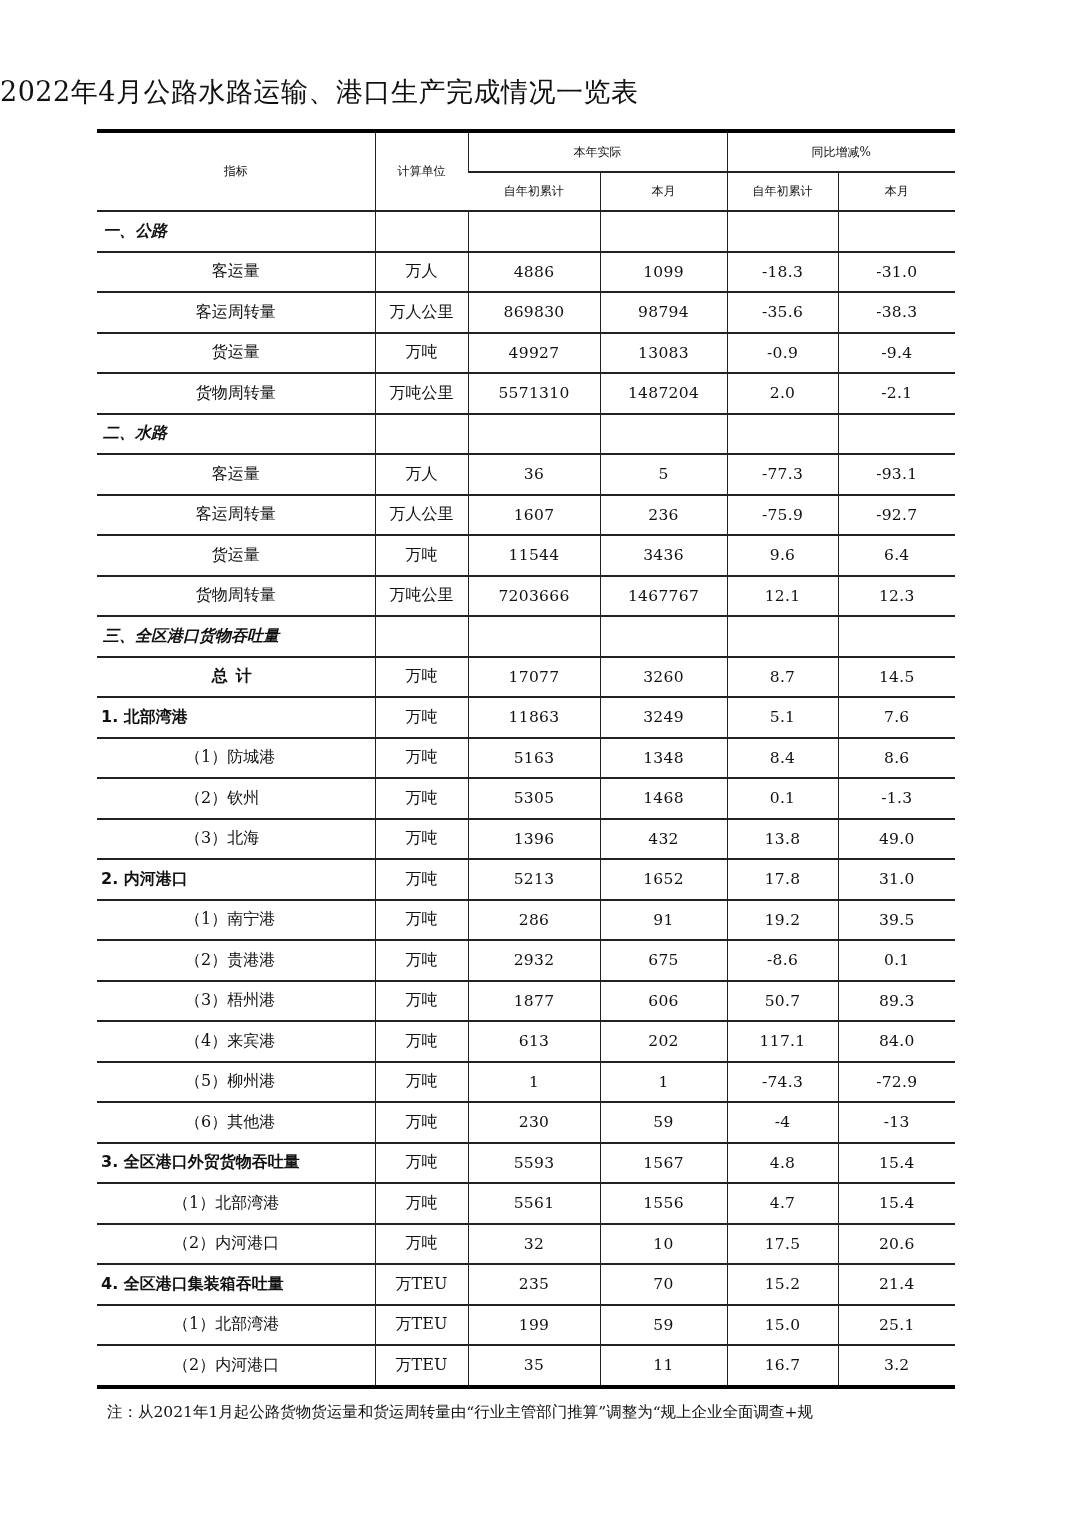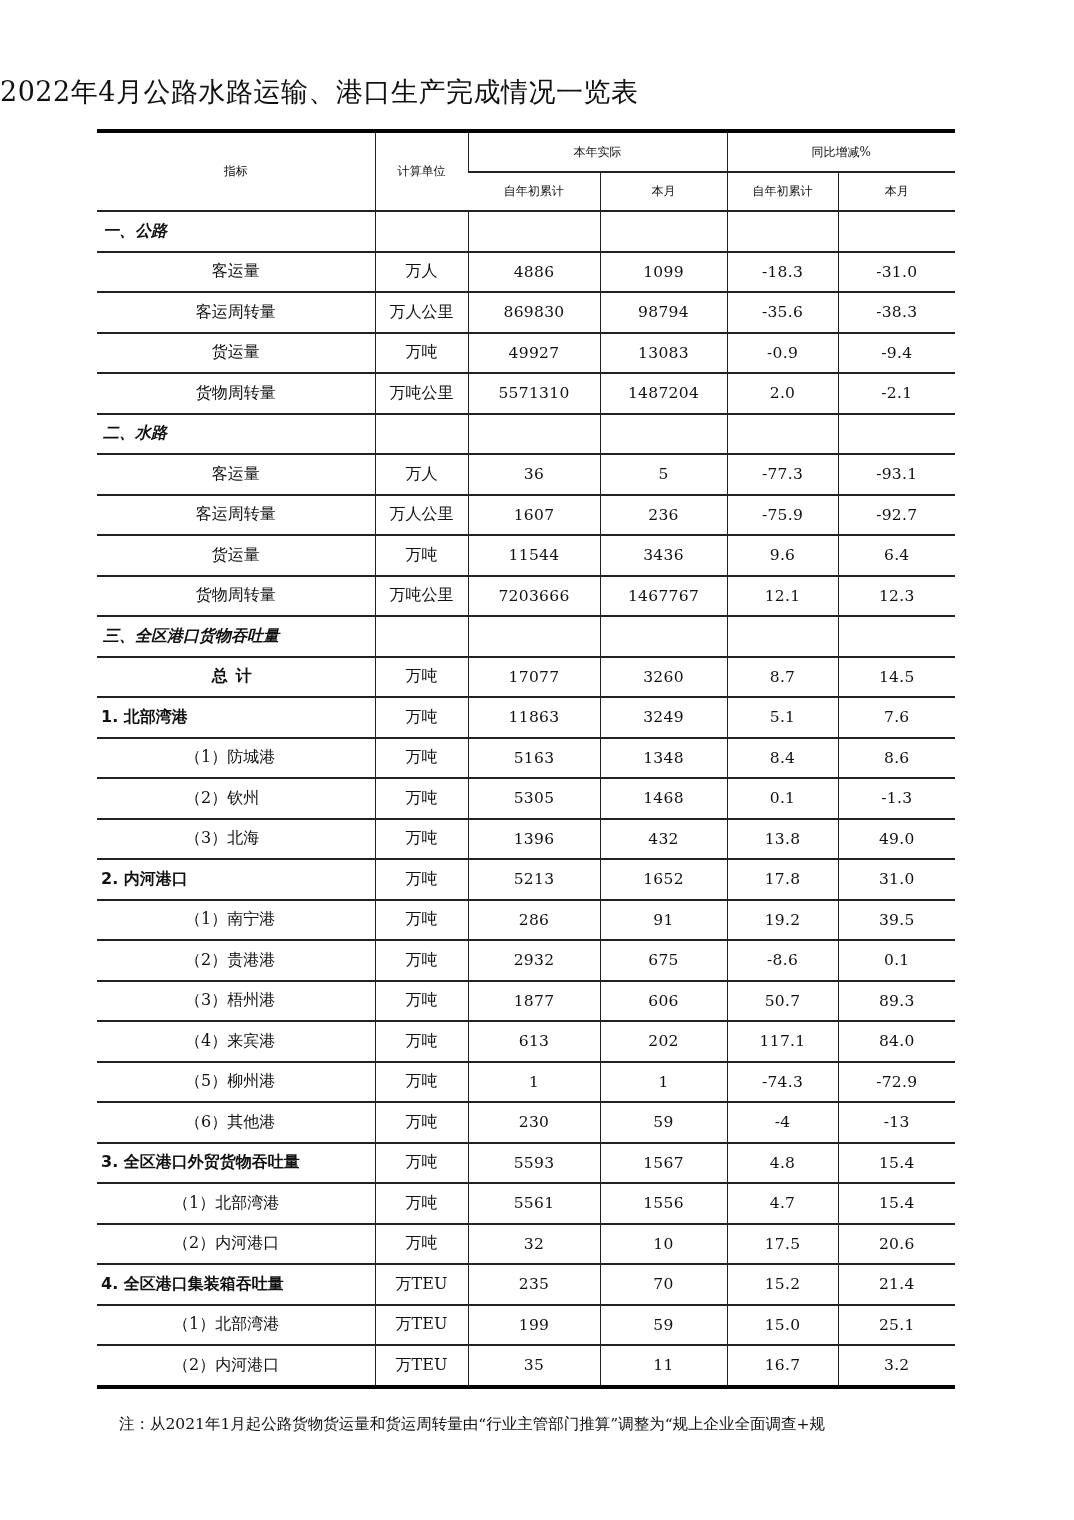--- a/index.html
+++ b/index.html
@@ -10,21 +10,21 @@
   tr > :first-child { border-left: none; }
   th { font-size: 12px; }
   .hdr-top th { height: 38px; }
   .hdr-sub th { height: 37px; margin-top: 8px; }
   .section td.name { text-align: left; padding-left: 6px; font-family: "DejaVu Sans", "Liberation Sans", sans-serif; font-weight: bold; font-size: 16px; font-style: italic; }
   .bold td.name { text-align: left; padding-left: 4px; font-family: "DejaVu Sans", "Liberation Sans", sans-serif; font-weight: bold; font-size: 16px; }
   .total td.name { font-family: "DejaVu Sans", "Liberation Sans", sans-serif; font-weight: bold; letter-spacing: 8px; }
   .sub td.name { text-align: left; padding-left: 88px; }
   .num { font-size: 15.5px; letter-spacing: 0.3px; }
   .note { position: absolute; left: 97px; top: 1400px; width: 858px; font-size: 15.5px; line-height: 24px; text-indent: 10px; }
-  .note p { margin: 12px; }
+  .note p { margin: 0; }
 </style>
 </head>
 <body>
 
 <div class="title">2022年4月公路水路运输、港口生产完成情况一览表</div>
 
 <table>
   <colgroup>
     <col style="width:278px">
     <col style="width:93px">

